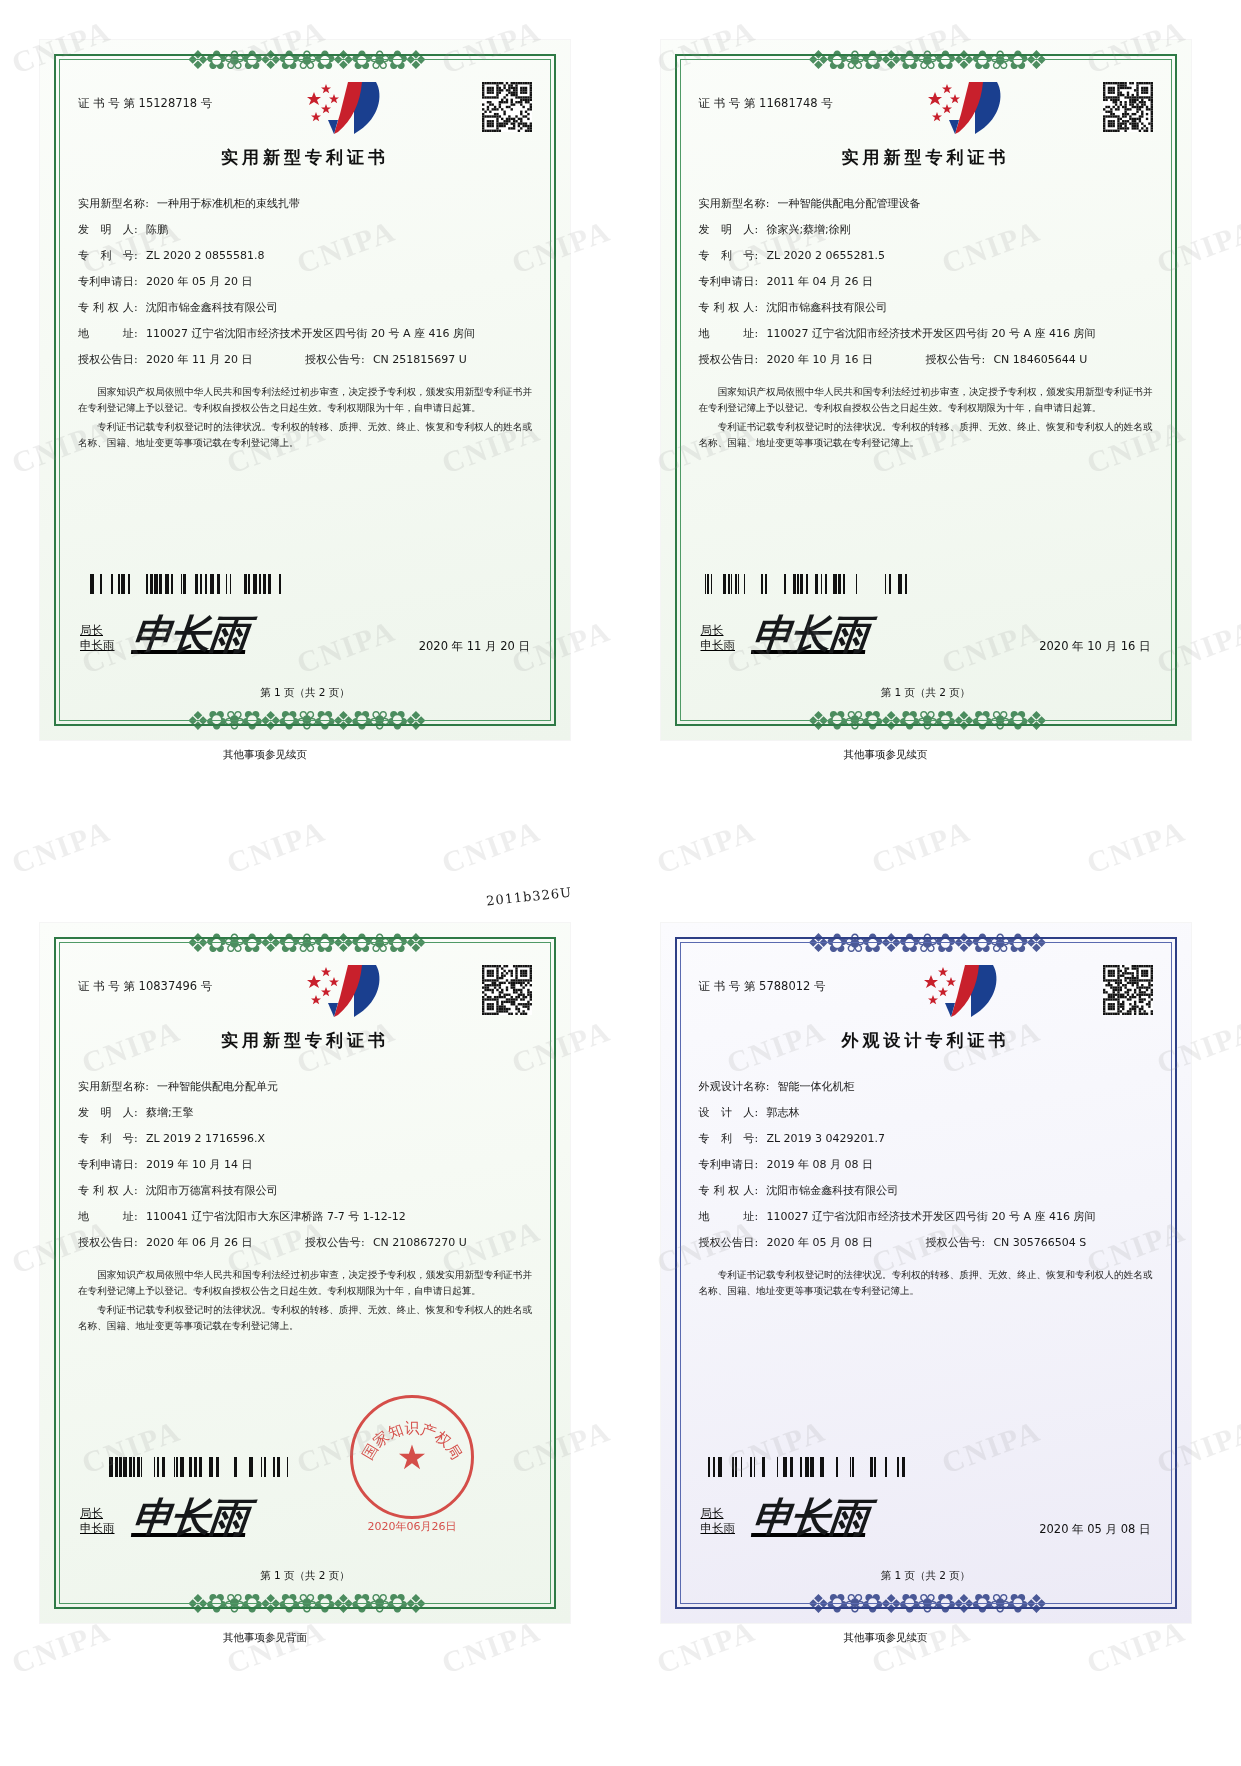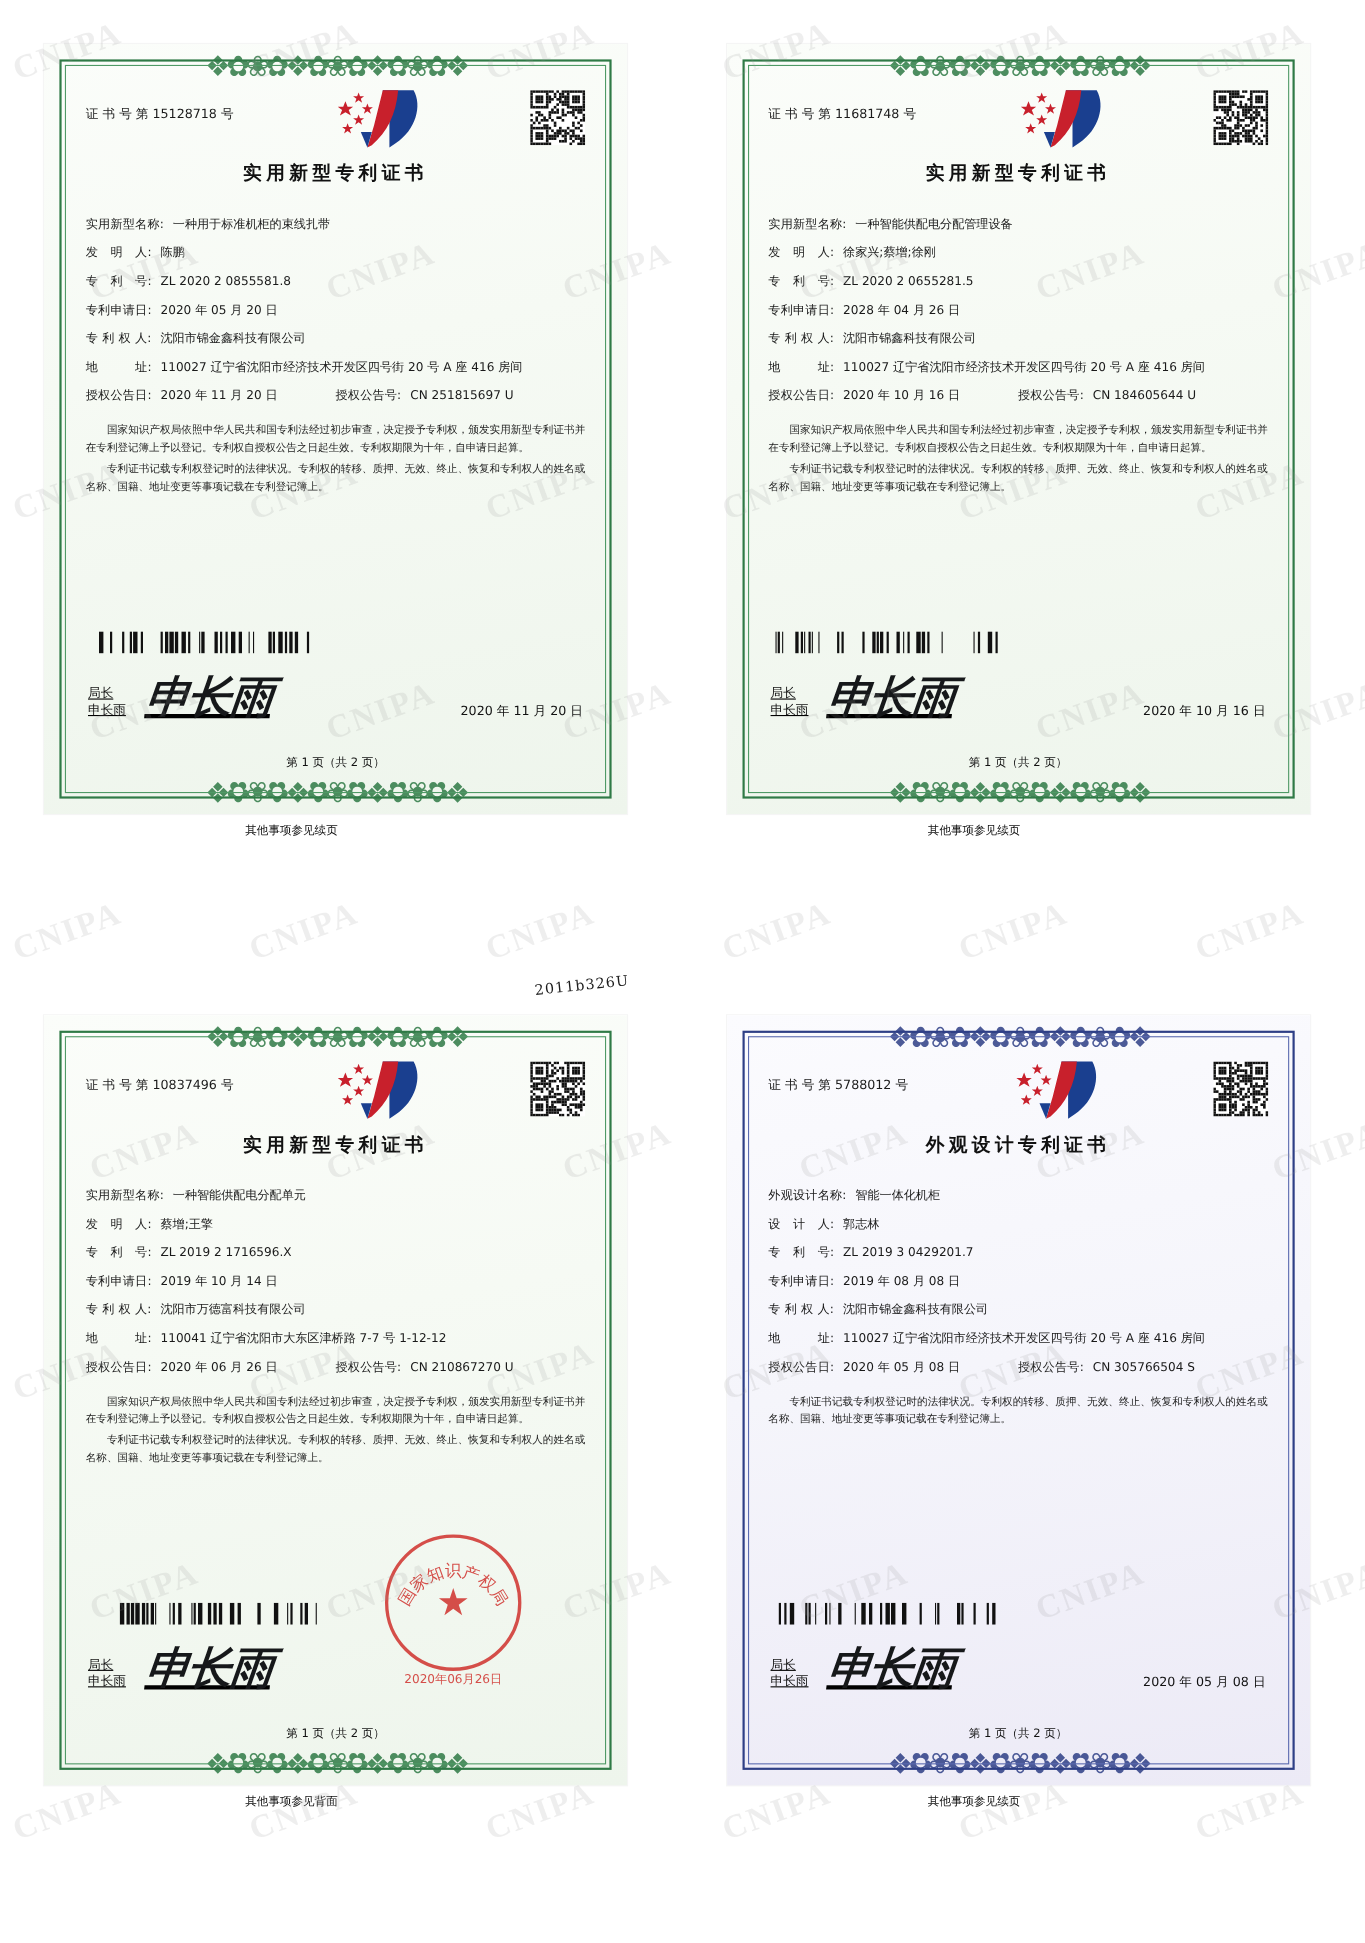--- a/index.html
+++ b/index.html
@@ -967,21 +967,21 @@
               <div class="field">
                 <span class="flabel">发　明　人:</span>
                 <span class="fvalue">徐家兴;蔡增;徐刚</span>
               </div>
               <div class="field">
                 <span class="flabel">专　利　号:</span>
                 <span class="fvalue">ZL 2020 2 0655281.5</span>
               </div>
               <div class="field">
                 <span class="flabel">专利申请日:</span>
-                <span class="fvalue">2028 年 04 月 26 日</span>
+                <span class="fvalue">2011 年 04 月 26 日</span>
               </div>
               <div class="field">
                 <span class="flabel">专 利 权 人:</span>
                 <span class="fvalue">沈阳市锦鑫科技有限公司</span>
               </div>
               <div class="field">
                 <span class="flabel">地　　　址:</span>
                 <span class="fvalue">110027  辽宁省沈阳市经济技术开发区四号街 20 号 A 座 416 房间</span>
               </div>
               <div class="field-split">

